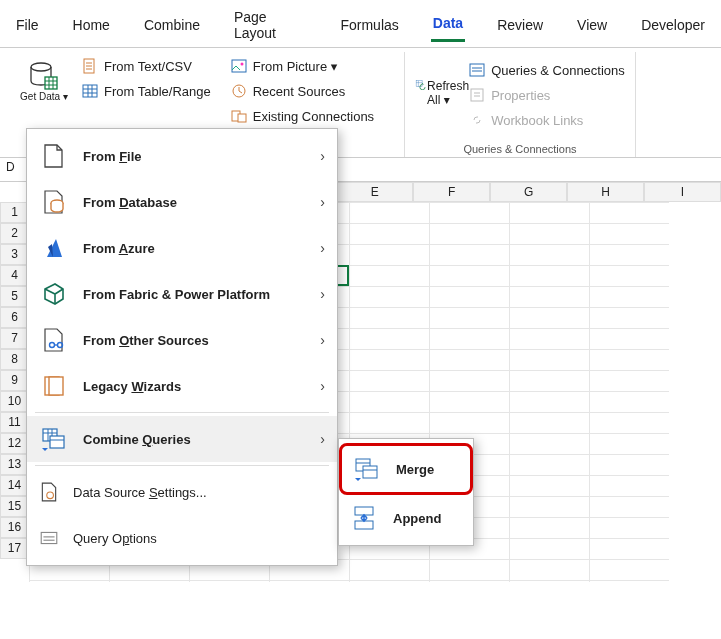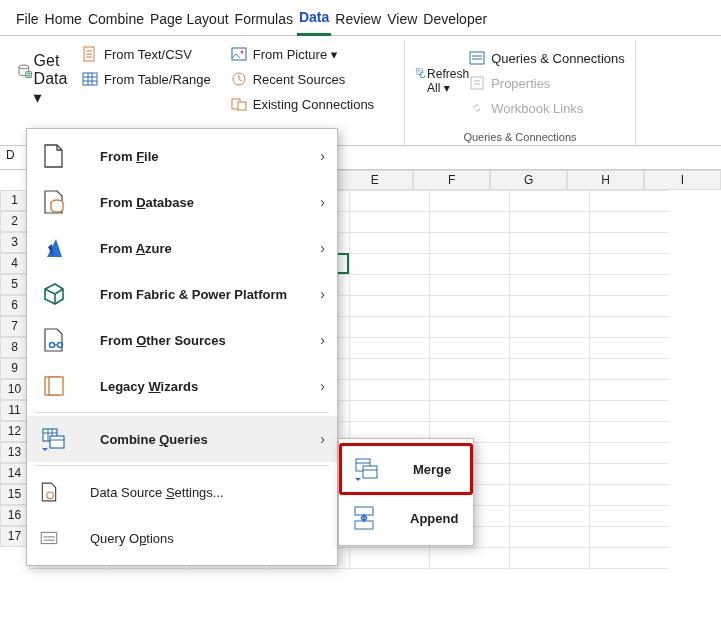--- a/index.html
+++ b/index.html
@@ -8,24 +8,24 @@
     font-size: 14px;
     background: #fff;
     width: 721px;
     height: 639px;
     overflow: hidden;
     position: relative;
     color:#222;
   }
   .ribbon-tabs {
     display: flex;
-    gap: 2px;
+    gap: 30px;
     padding: 6px 14px 0 14px;
     border-bottom: 1px solid #ccc;
-    height:36px;
+    height:48px;
     align-items:center;
   }
   .tab { padding: 4px 2px 8px 2px; cursor:default; }
   .tab.active { color:#1d4ed8; border-bottom:3px solid #107c41; font-weight:600;}
   .ribbon {
     display:flex;
     border-bottom:1px solid #ccc;
     background:#fff;
     height:110px;
     padding: 4px 6px 0 6px;
@@ -37,24 +37,24 @@
     flex-direction:column;
     justify-content:space-between;
   }
   .group-label {
     font-size:11px;
     text-align:center;
     color:#555;
     padding-bottom:2px;
   }
   .getdata {
-    display:flex; flex-direction:row; align-items:center;
+    display:flex; flex-direction:column; align-items:center;
     width:56px; padding:4px 0;
     border:1px solid transparent;
-    font-size:16px;
+    font-size:10px;
   }
   .getdata .icon { width:34px; height:30px;}
   .small-btn {
     display:flex; align-items:center; gap:6px; font-size:13px;
     padding:2px 0;
   }
   .small-btn .icon{ width:16px; height:16px;}
   .src-group {display:flex; padding-top:4px;}
   .src-col { display:flex; flex-direction:column; gap:5px; margin-right:20px;}
   .refresh {display:flex; flex-direction:row; align-items:center; width:54px; font-size:12px;}
@@ -91,21 +91,21 @@
     box-shadow:3px 3px 10px rgba(0,0,0,.25);
   }
   .main-menu{
     left:26px; top:128px;
     width:312px;
     padding:4px 0;
   }
   .menu-item{
     display:flex; align-items:center;
     padding:10px 12px;
-    gap:31px;
+    gap:14px;
     position:relative;
     text-align:center;
   }
   .menu-item .mi-icon{
     width:30px; height:26px; display:flex; align-items:center; justify-content:center;
   }
   .menu-item .chev{
     position:absolute; right:12px; top:50%; transform:translateY(-50%);
     font-size:14px; color:#444;
   }
@@ -116,21 +116,21 @@
 
   .sub-menu{
     left:338px; top:438px;
     width:136px;
     padding:4px 0;
   }
   .sub-menu .menu-item{ padding:10px 10px;}
   .sub-menu .menu-item .lbl{font-weight:600; font-size:13px;}
   .highlight{
     border:3px solid #d40000;
-    border-radius:3px;
+    border-radius:8px;
   }
   svg{flex-shrink:0;}
   .u{ text-decoration: underline; }
 </style>
 </head>
 <body>
 
 <div class="ribbon-tabs">
   <div class="tab">File</div>
   <div class="tab">Home</div>

